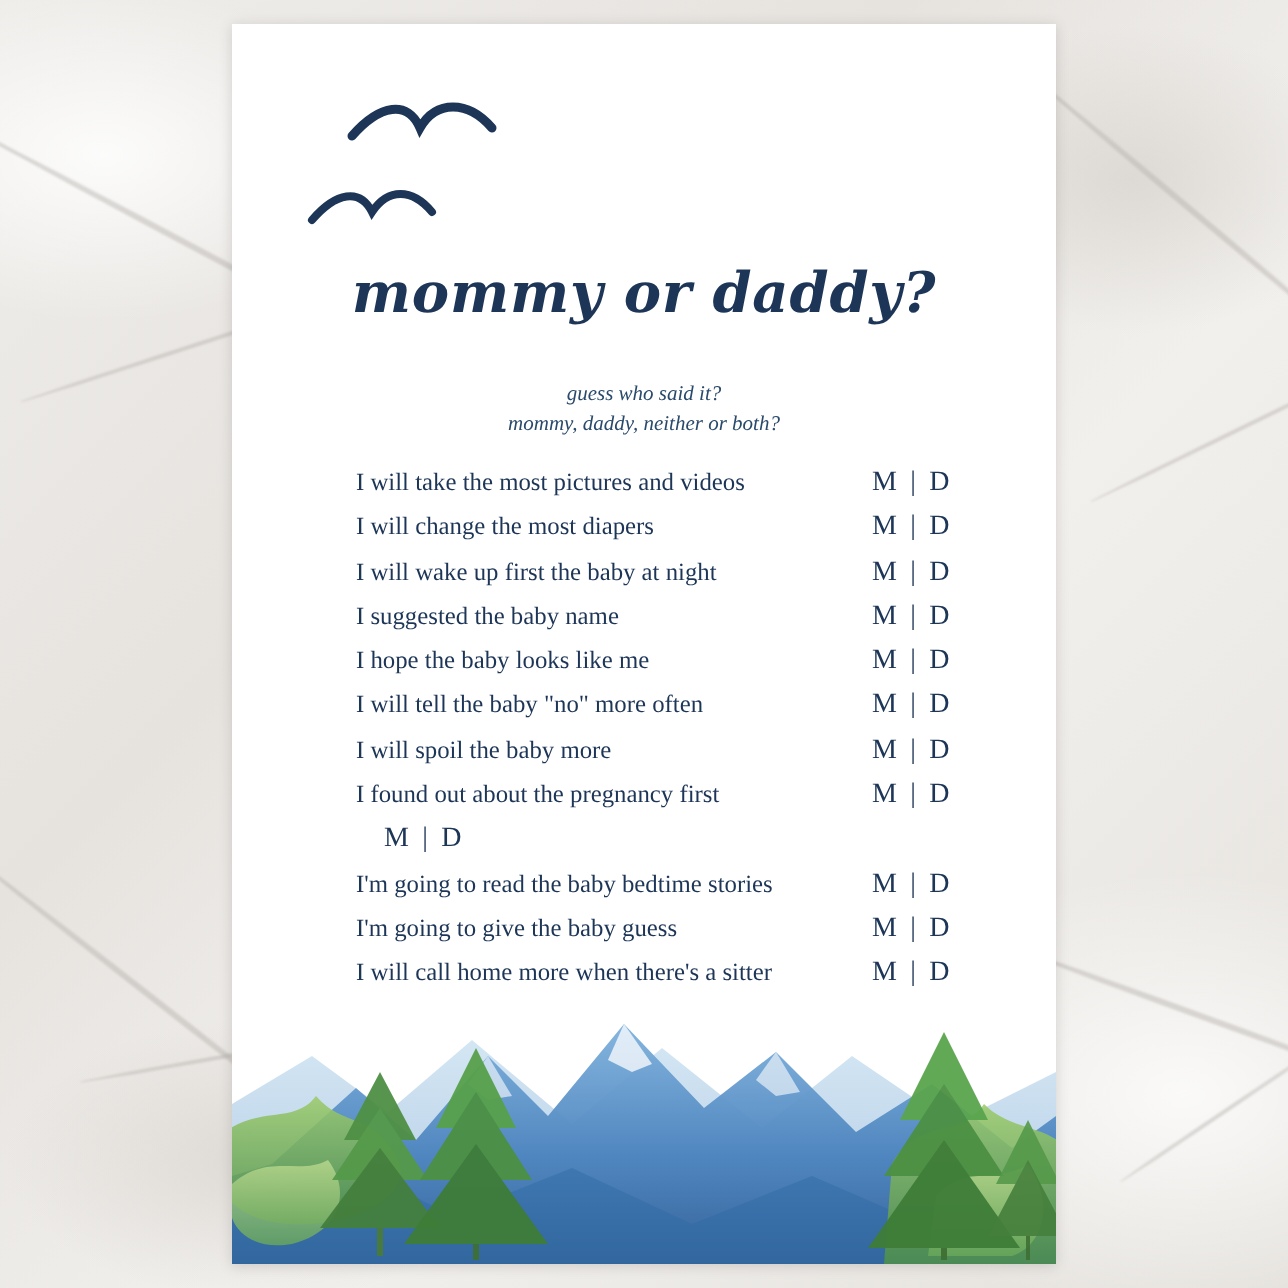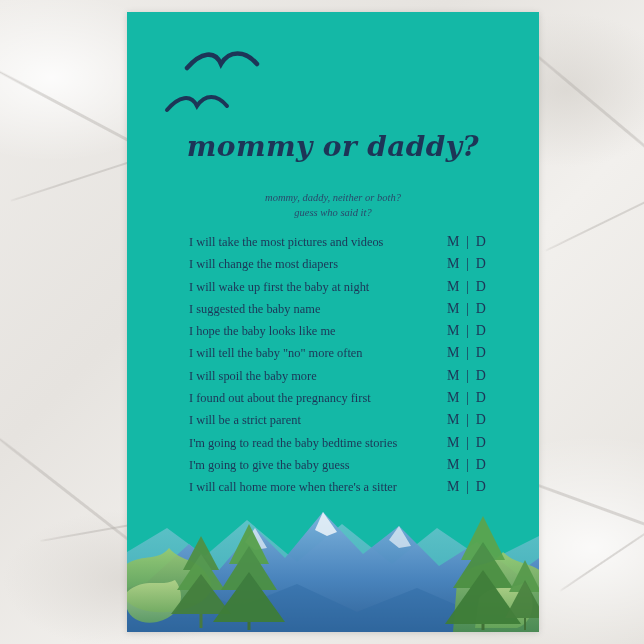--- a/index.html
+++ b/index.html
@@ -34,24 +34,23 @@
     filter: blur(0.6px);
   }
 
   
   #card {
     position: absolute;
     left: 116px;
     top: 12px;
     width: 412px;
     height: 620px;
-    background: #14b8a6;
+    background: #ffffff;
     box-shadow: 0 1px 6px rgba(90,85,80,0.22);
     overflow: hidden;
-    margin-left: 11px;
   }
 
   
   .bird-wrap { position: absolute; }
 
   
   .title {
     position: absolute;
     left: 0; right: 0;
     top: 118px;
@@ -216,22 +215,22 @@
   <div class="bird-wrap" style="left:32px; top:22px; width:120px; height:90px;">
     <svg width="120" height="90" viewBox="0 0 120 90">
       <path d="M28 34 C 42 18, 56 16, 62 30 C 70 16, 86 16, 98 30" fill="none" stroke="#1d3557" stroke-width="4.5" stroke-linecap="round"></path>
       <path d="M8 76 C 20 62, 32 60, 38 72 C 46 60, 58 60, 68 72" fill="none" stroke="#1d3557" stroke-width="4" stroke-linecap="round"></path>
     </svg>
   </div>
 
   <div class="title">mommy or daddy?</div>
 
   <div class="subtitle">
+    <div>guess who said it?</div>
     <div>mommy, daddy, neither or both?</div>
-    <div>guess who said it?</div>
   </div>
 
   <div id="list">
     <div class="q-row">
       <div class="q-text">I will take the most pictures and videos</div>
       <div class="q-choice">M | D</div>
     </div>
     <div class="q-row">
       <div class="q-text">I will change the most diapers</div>
       <div class="q-choice">M | D</div>
@@ -254,21 +253,20 @@
     </div>
     <div class="q-row">
       <div class="q-text">I will spoil the baby more</div>
       <div class="q-choice">M | D</div>
     </div>
     <div class="q-row">
       <div class="q-text">I found out about the pregnancy first</div>
       <div class="q-choice">M | D</div>
     </div>
     <div class="q-row">
-      <div class="q-text">I will be a strict parent</div>
       <div class="q-choice">M | D</div>
     </div>
     <div class="q-row">
       <div class="q-text">I'm going to read the baby bedtime stories</div>
       <div class="q-choice">M | D</div>
     </div>
     <div class="q-row">
       <div class="q-text">I'm going to give the baby guess</div>
       <div class="q-choice">M | D</div>
     </div>

